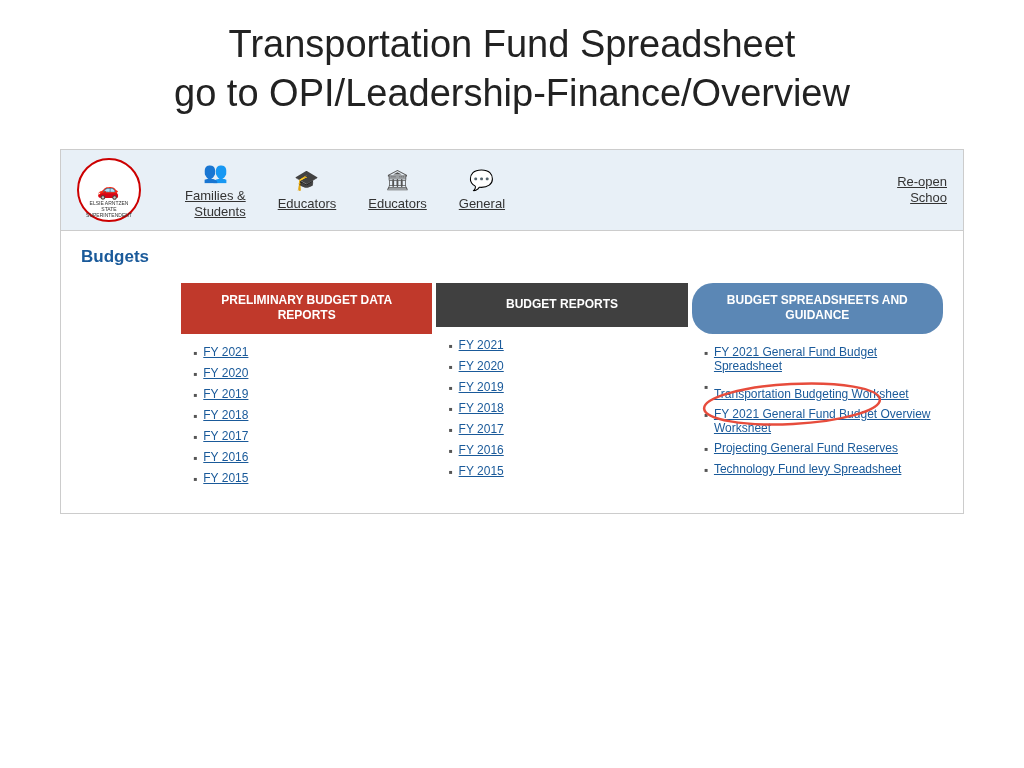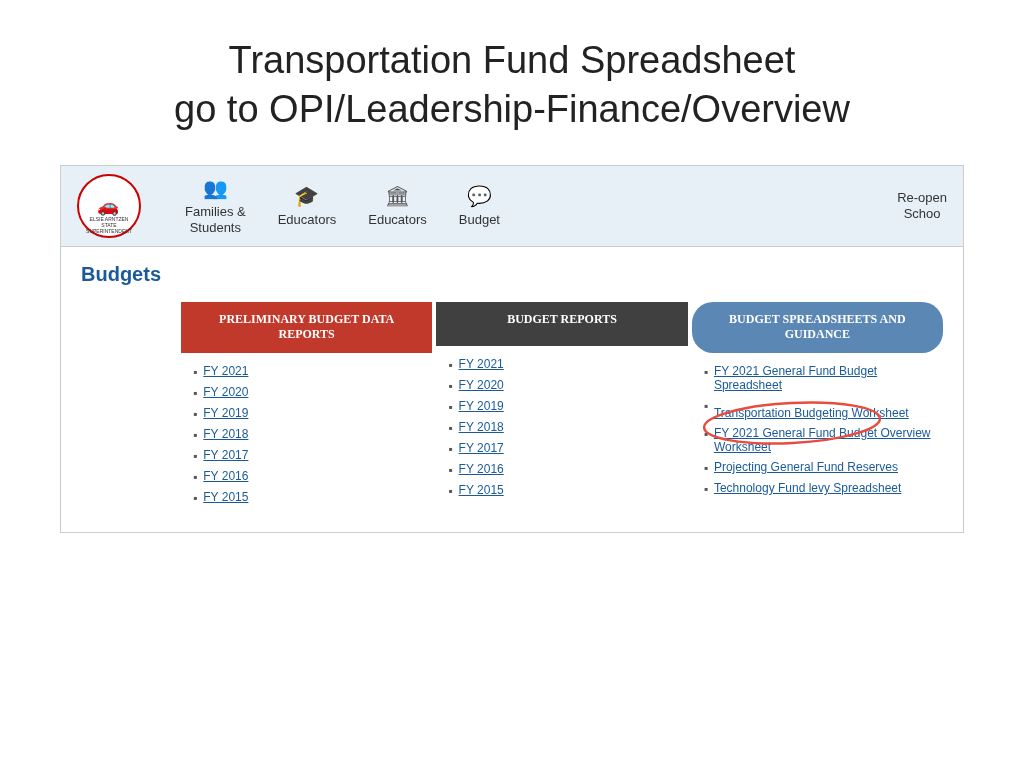--- a/index.html
+++ b/index.html
@@ -6,21 +6,21 @@
     body {
       font-family: 'Segoe UI', Arial, sans-serif;
       background: #fff;
       width: 1024px;
       min-height: 768px;
       overflow-x: hidden;
     }
 
     .page-title {
       text-align: center;
-      padding: 36px 60px 30px;
+      padding: 20px 60px 30px;
       font-size: 38px;
       font-weight: 400;
       color: #222;
       line-height: 1.3;
     }
 
     .browser-frame {
       margin: 0 60px;
       border: 1px solid #ccc;
       background: #fff;
@@ -79,34 +79,35 @@
       font-size: 13px;
       gap: 4px;
     }
 
     .nav-item .nav-icon {
       font-size: 20px;
       color: #555;
     }
 
     .nav-item .nav-label {
-      text-align: center;
+      text-align: right;
       line-height: 1.2;
+      text-decoration: underline;
     }
 
     
     .content-area {
       padding: 16px 20px;
       background: #fff;
     }
 
     .budgets-heading {
       color: #1a5a9a;
       font-weight: bold;
-      font-size: 20px;
+      font-size: 17px;
       margin-bottom: 16px;
     }
 
     .budget-tables {
       display: flex;
       gap: 4px;
       margin-left: 100px;
     }
 
     .budget-column {
@@ -115,23 +116,22 @@
 
     .col-header {
       padding: 10px 12px;
       text-align: center;
       font-weight: bold;
       font-size: 12px;
       color: #fff;
       line-height: 1.3;
       min-height: 44px;
       display: flex;
-      align-items: flex-start;
+      align-items: center;
       justify-content: center;
-      font-family: Liberation Serif, serif;
     }
 
     .col-header.red { background: #c0392b; }
     .col-header.green { background: #404040; }
     .col-header.blue { background: #5b87b5; border-radius: 21px; }
 
     .col-body {
       padding: 8px 12px;
       background: #fff;
     }
@@ -196,21 +196,21 @@
       <div class="nav-item">
         <span class="nav-icon">🎓</span>
         <span class="nav-label">Educators</span>
       </div>
       <div class="nav-item">
         <span class="nav-icon">🏛</span>
         <span class="nav-label">Educators</span>
       </div>
       <div class="nav-item">
         <span class="nav-icon">💬</span>
-        <span class="nav-label">Budget</span>
+        <span class="nav-label">General</span>
       </div>
       <div class="nav-item" style="margin-left:auto;">
         <span class="nav-label">Re-open<br>Schoo</span>
       </div>
     </div>
   </div>
 
   <div class="content-area">
     <div class="budgets-heading">Budgets</div>
 

